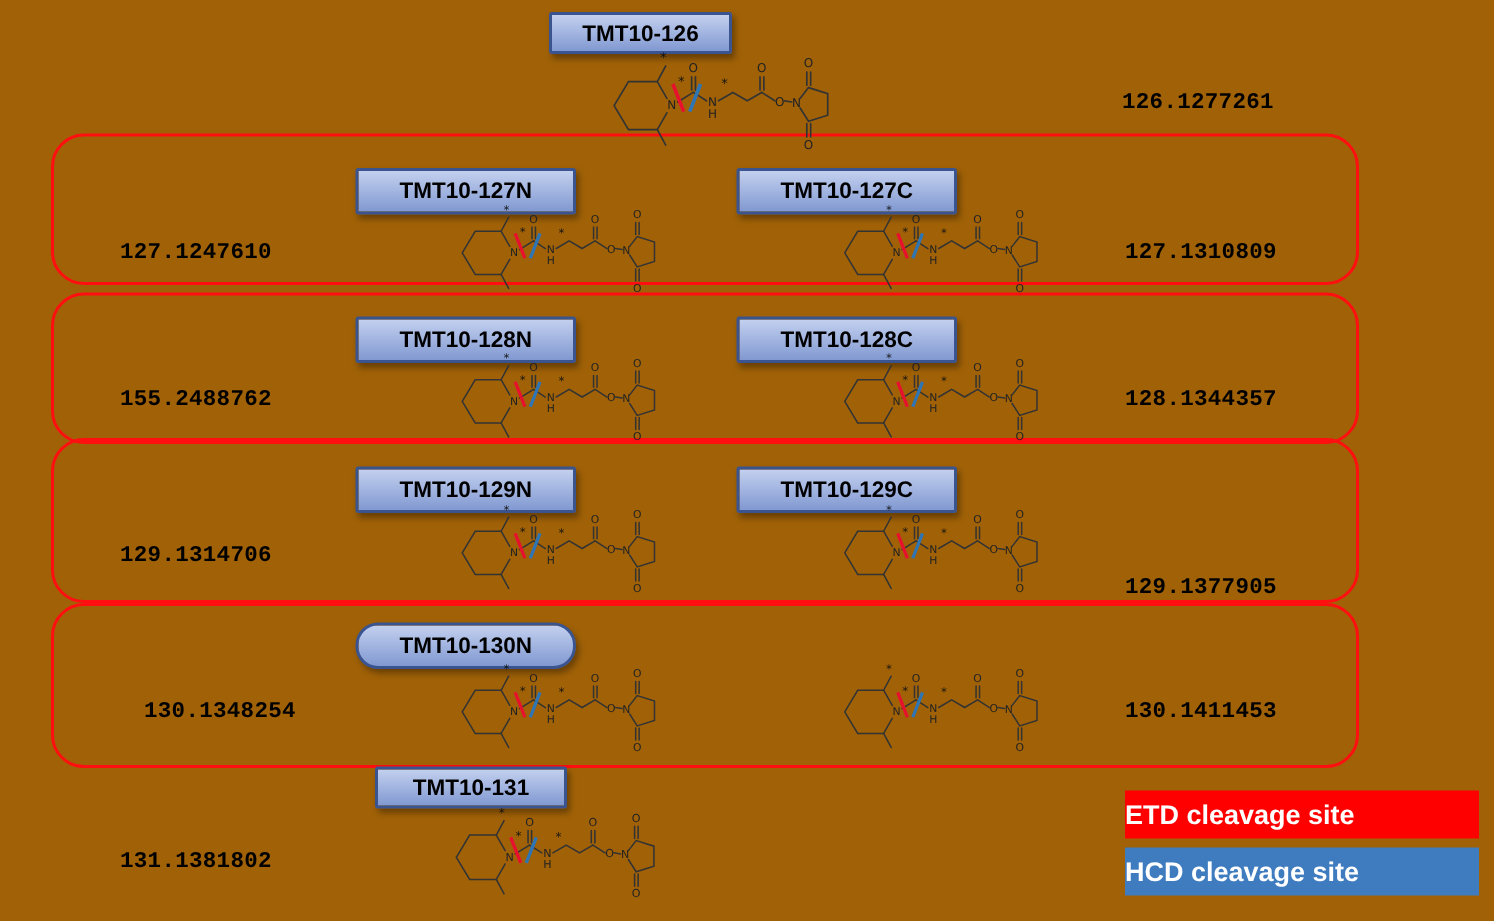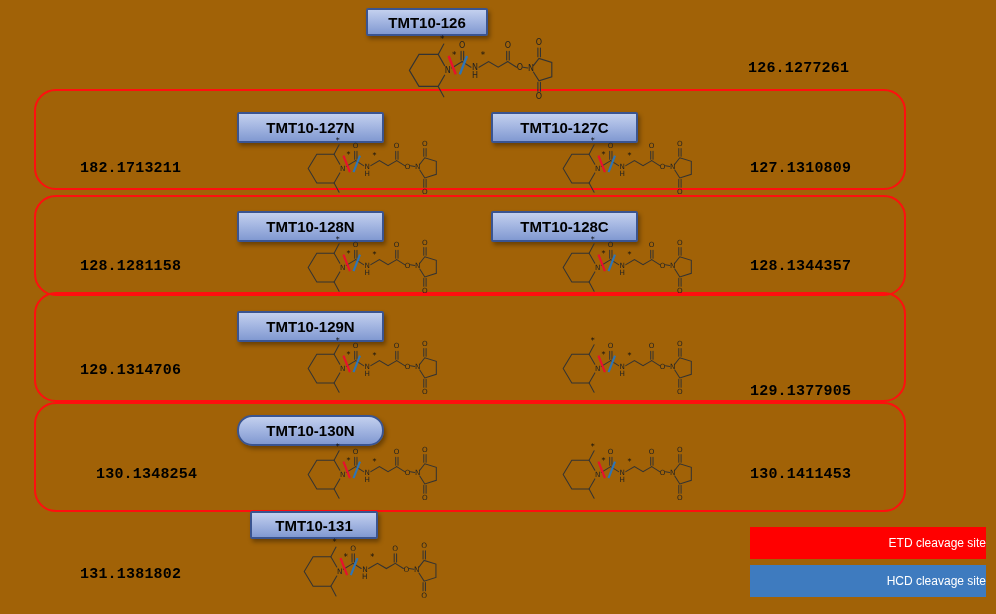--- a/index.html
+++ b/index.html
@@ -19,22 +19,22 @@
     position:absolute;font-weight:700;font-size:15px;color:#000;
     white-space:nowrap;letter-spacing:.2px;font-family:Liberation Mono, monospace;
   }
   .group-box{
     position:absolute;border:2px solid #ff0f0f;border-radius:22px;
     background:transparent;
   }
   .struct{position:absolute;}
   .legend-item{
     position:absolute;left:750px;width:236px;height:32px;
-    display:flex;align-items:center;justify-content:flex-end;
-    font-weight:400;font-size:12px;color:#ffffff;
+    display:flex;align-items:center;justify-content:flex-start;
+    font-weight:700;font-size:18px;color:#ffffff;
   }
   .legend-etd{background:#ff0000;}
   .legend-hcd{background:#3e7bbf;}
   .hidden-defs{position:absolute;width:0;height:0;overflow:hidden;}
 </style>
 </head>
 <body>
 
 <div id="canvas">
 
@@ -95,40 +95,43 @@
     </div>
   <div class="label-box" style="left:491px;top:112px;width:143px;">
       <span>TMT10-127C</span>
     </div>
   <svg class="struct" style="left:288px;top:134px;" width="180" height="72">
       <use href="#tmt"></use>
     </svg>
   <svg class="struct" style="left:543px;top:134px;" width="180" height="72">
       <use href="#tmt"></use>
     </svg>
-  <div class="mass" style="left:80px;top:160px;">182.1713211</div>
+  <div class="mass" style="left:80px;top:160px;">127.1247610</div>
   <div class="mass" style="left:750px;top:160px;">127.1310809</div>
 
   <div class="label-box" style="left:237px;top:211px;width:143px;">
       <span>TMT10-128N</span>
     </div>
   <div class="label-box" style="left:491px;top:211px;width:143px;align-items:center;">
       <span>TMT10-128C</span>
     </div>
   <svg class="struct" style="left:288px;top:233px;" width="180" height="72">
       <use href="#tmt"></use>
     </svg>
   <svg class="struct" style="left:543px;top:233px;" width="180" height="72">
       <use href="#tmt"></use>
     </svg>
-  <div class="mass" style="left:80px;top:258px;">128.1281158</div>
+  <div class="mass" style="left:80px;top:258px;">155.2488762</div>
   <div class="mass" style="left:750px;top:258px;">128.1344357</div>
 
   <div class="label-box" style="left:237px;top:311px;width:143px;">
       <span>TMT10-129N</span>
+    </div>
+  <div class="label-box" style="left:491px;top:311px;width:143px;">
+      <span>TMT10-129C</span>
     </div>
   <svg class="struct" style="left:288px;top:334px;" width="180" height="72">
       <use href="#tmt"></use>
     </svg>
   <svg class="struct" style="left:543px;top:334px;" width="180" height="72">
       <use href="#tmt"></use>
     </svg>
   <div class="mass" style="left:80px;top:362px;">129.1314706</div>
   <div class="mass" style="left:750px;top:362px;margin-top:21px;">129.1377905</div>
 

